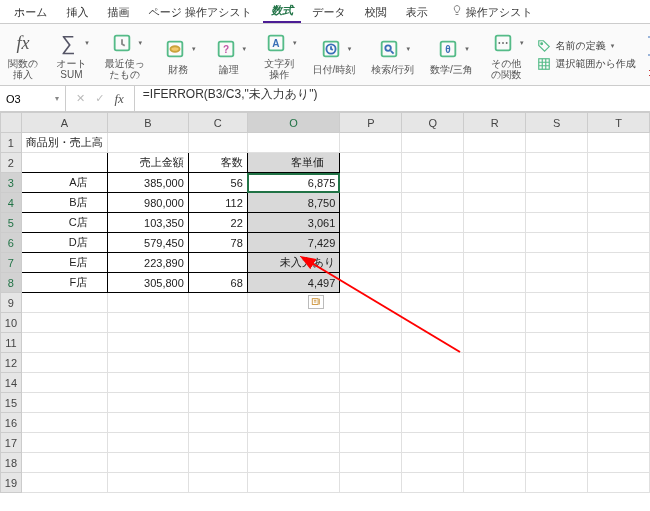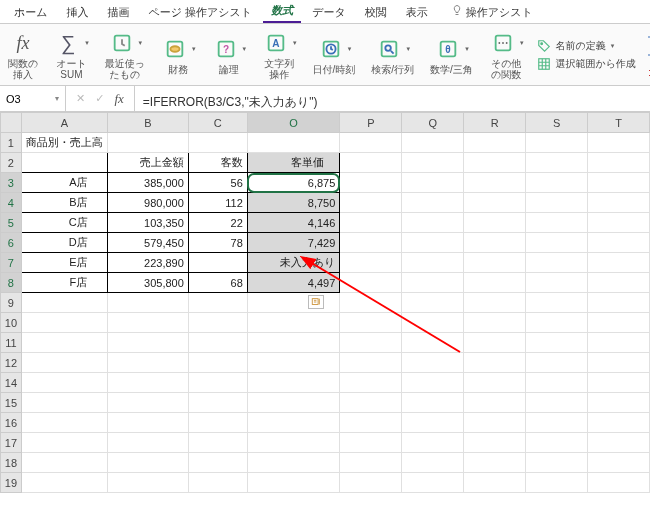--- a/index.html
+++ b/index.html
@@ -18,42 +18,42 @@
   .ribbon-icon { width: 28px; height: 28px; display: flex; align-items: center; justify-content: center; }
   .ribbon-label { font-size: 10px; color: #555; text-align: center; line-height: 1.1; white-space: nowrap; }
   .chev { font-size: 7px; color: #666; margin-left: 1px; }
   .ribbon-row { display: flex; align-items: center; gap: 2px; }
 
   .name-group { display: flex; flex-direction: column; justify-content: center; gap: 4px; padding: 4px 6px; }
   .name-row { display: flex; align-items: center; gap: 4px; font-size: 10px; color: #444; white-space: nowrap; }
   .name-row svg { flex-shrink: 0; }
 
   
-  .formula-bar { display: flex; align-items: flex-end; height: 26px; border-bottom: 1px solid #ccc; background: #fff; }
+  .formula-bar { display: flex; align-items: flex-start; height: 26px; border-bottom: 1px solid #ccc; background: #fff; }
   .name-box { width: 66px; border-right: 1px solid #ccc; padding: 0 6px; height: 100%; display: flex; align-items: center; justify-content: space-between; }
   .name-box span:last-child { color: #888; font-size: 8px; }
   .fb-btns { display: flex; align-items: center; gap: 10px; padding: 0 10px; border-right: 1px solid #ccc; height: 100%; color: #888; }
   .fb-fx { font-style: italic; font-family: "Times New Roman", serif; font-size: 13px; color: #555; }
   .formula-input { flex: 1; padding: 0 8px; font-size: 12px; color: #333; }
 
   
   .grid-wrap { position: relative; height: calc(511px - 24px - 62px - 26px); overflow: hidden; }
   table.grid { border-collapse: collapse; table-layout: fixed; }
   .col-hdr th { background: #e6e6e6; border: 1px solid #ccc; font-weight: normal; color: #444; height: 20px; font-size: 11px; text-align: center; }
   .corner { width: 22px; background: #e6e6e6; border: 1px solid #ccc; }
   .row-hdr { width: 22px; background: #e6e6e6; border: 1px solid #ccc; text-align: center; color: #444; font-size: 11px; }
   td.cell { border: 1px solid #e0e0e0; height: 20px; padding: 0 4px; font-size: 11px; color: #222; overflow: hidden; white-space: nowrap; }
   td.cell.bthick-t { border-top: 1.5px solid #000; }
   td.cell.bthick-b { border-bottom: 1.5px solid #000; padding-left: 32px; }
   td.cell.bthick-l { border-left: 1.5px solid #000; }
   td.cell.bthick-r { border-right: 1.5px solid #000; }
   td.cell.center { text-align: center; }
   td.cell.right { text-align: right; }
   .shaded { background: #d9d9d9; margin-left: 44px; }
-  .sel-cell { outline: 2px solid #217346; outline-offset: -2px; background: #fff; border-radius: 7px; }
+  .sel-cell { outline: 2px solid #217346; outline-offset: -2px; background: #fff; }
 
   
   .row-hdr.sel, .col-hdr th.sel { background: #d2d2d2; color: #217346; }
 
   
   .arrow { position: absolute; pointer-events: none; }
 
   .autofill-tag { position: absolute; width: 16px; height: 14px; border: 1px solid #bbb; background: #fff; display: flex; align-items: center; justify-content: center; font-size: 9px; color: #c98b2c; }
 </style>
 </head>
@@ -313,21 +313,21 @@
           <td class="cell"></td>
           <td class="cell"></td>
           <td class="cell"></td>
           <td class="cell"></td>
         </tr>
         <tr>
           <td class="row-hdr sel">5</td>
           <td class="cell bthick-l bthick-r bthick-b center">C店</td>
           <td class="cell bthick-r bthick-b right">103,350</td>
           <td class="cell bthick-r bthick-b right">22</td>
-          <td class="cell bthick-r bthick-b right shaded">4,146</td>
+          <td class="cell bthick-r bthick-b right shaded">3,061</td>
           <td class="cell"></td>
           <td class="cell"></td>
           <td class="cell"></td>
           <td class="cell"></td>
           <td class="cell"></td>
         </tr>
         <tr>
           <td class="row-hdr sel">6</td>
           <td class="cell bthick-l bthick-r bthick-b center">D店</td>
           <td class="cell bthick-r bthick-b right">579,450</td>

